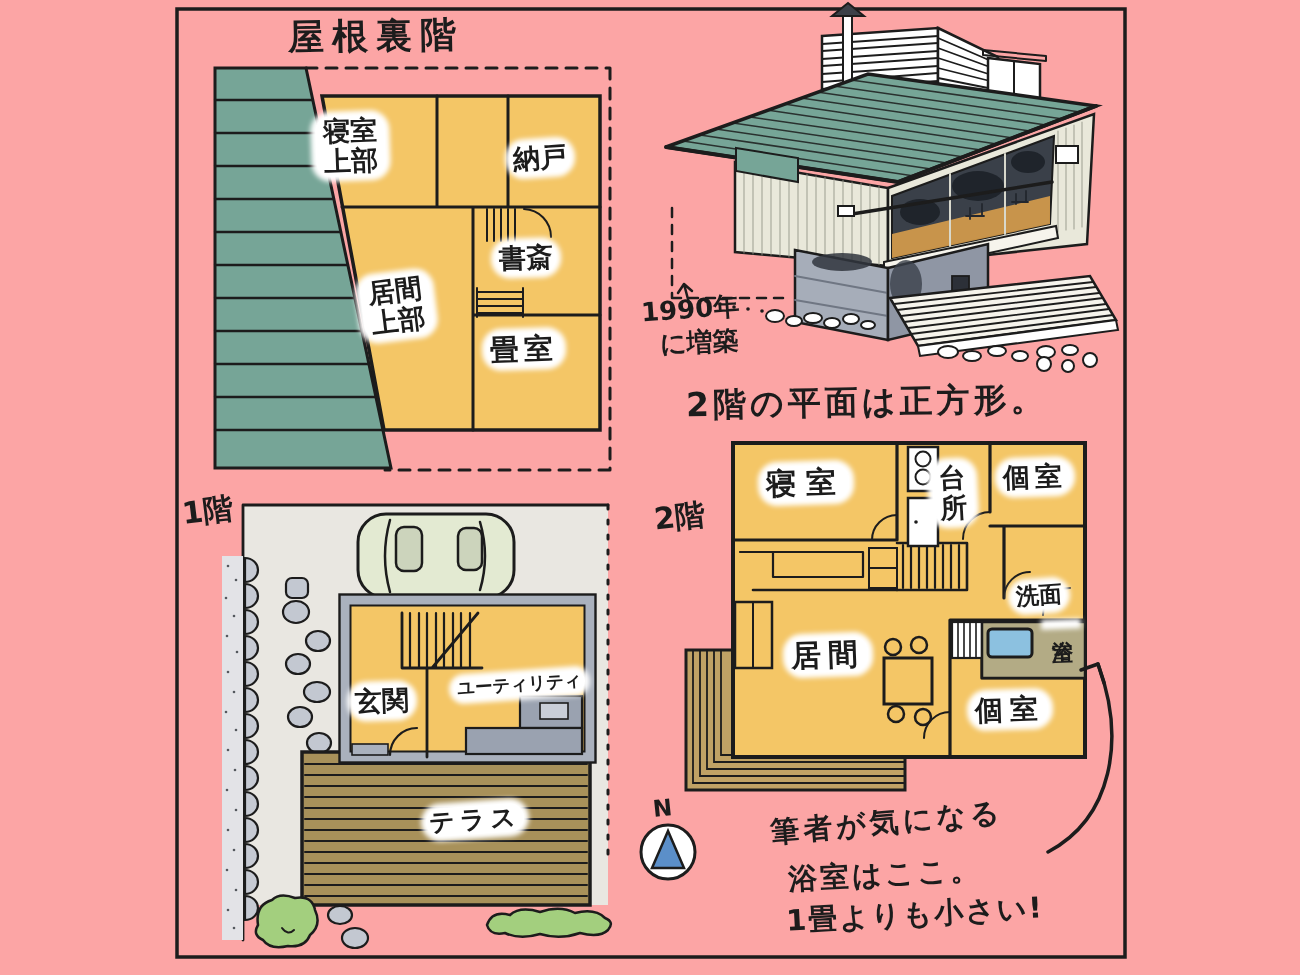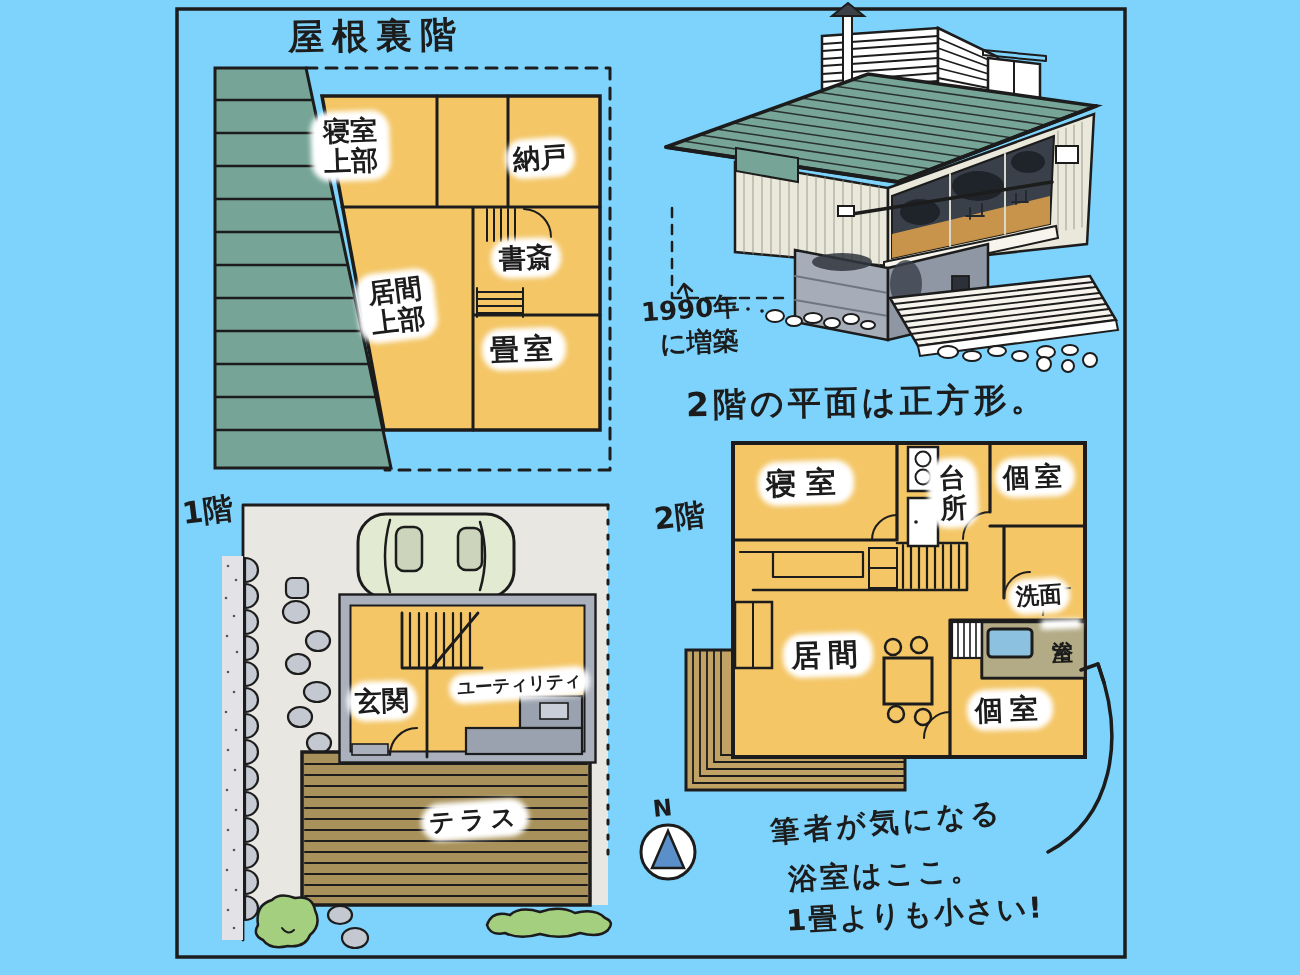--- a/index.html
+++ b/index.html
@@ -1,17 +1,17 @@
 <!DOCTYPE html>
 <html><head>
 <meta charset="utf-8">
 <style>
   html,body{margin:0;padding:0;background:#ffffff;}
   .canvas{
-    position:relative;width:1300px;height:975px;background:#7dd3fc;overflow:hidden;
+    position:relative;width:1300px;height:975px;background:#fca5a5;overflow:hidden;
     font-family:"DejaVu Sans",sans-serif;color:#1c1c1c;
   }
   .canvas svg{position:absolute;left:0;top:0;}
   .lbl{
     position:absolute;font-weight:700;color:#1c1c1c;line-height:1.12;
     white-space:pre-wrap;text-align:center;z-index:5;
   }
   .halo{background:#fff;border-radius:14px;box-shadow:0 0 5px 5px #fff;padding:0 3px;}
   .wrap2{width:2.35em;word-break:break-all;}
   .wrap1{width:1.25em;word-break:break-all;}

